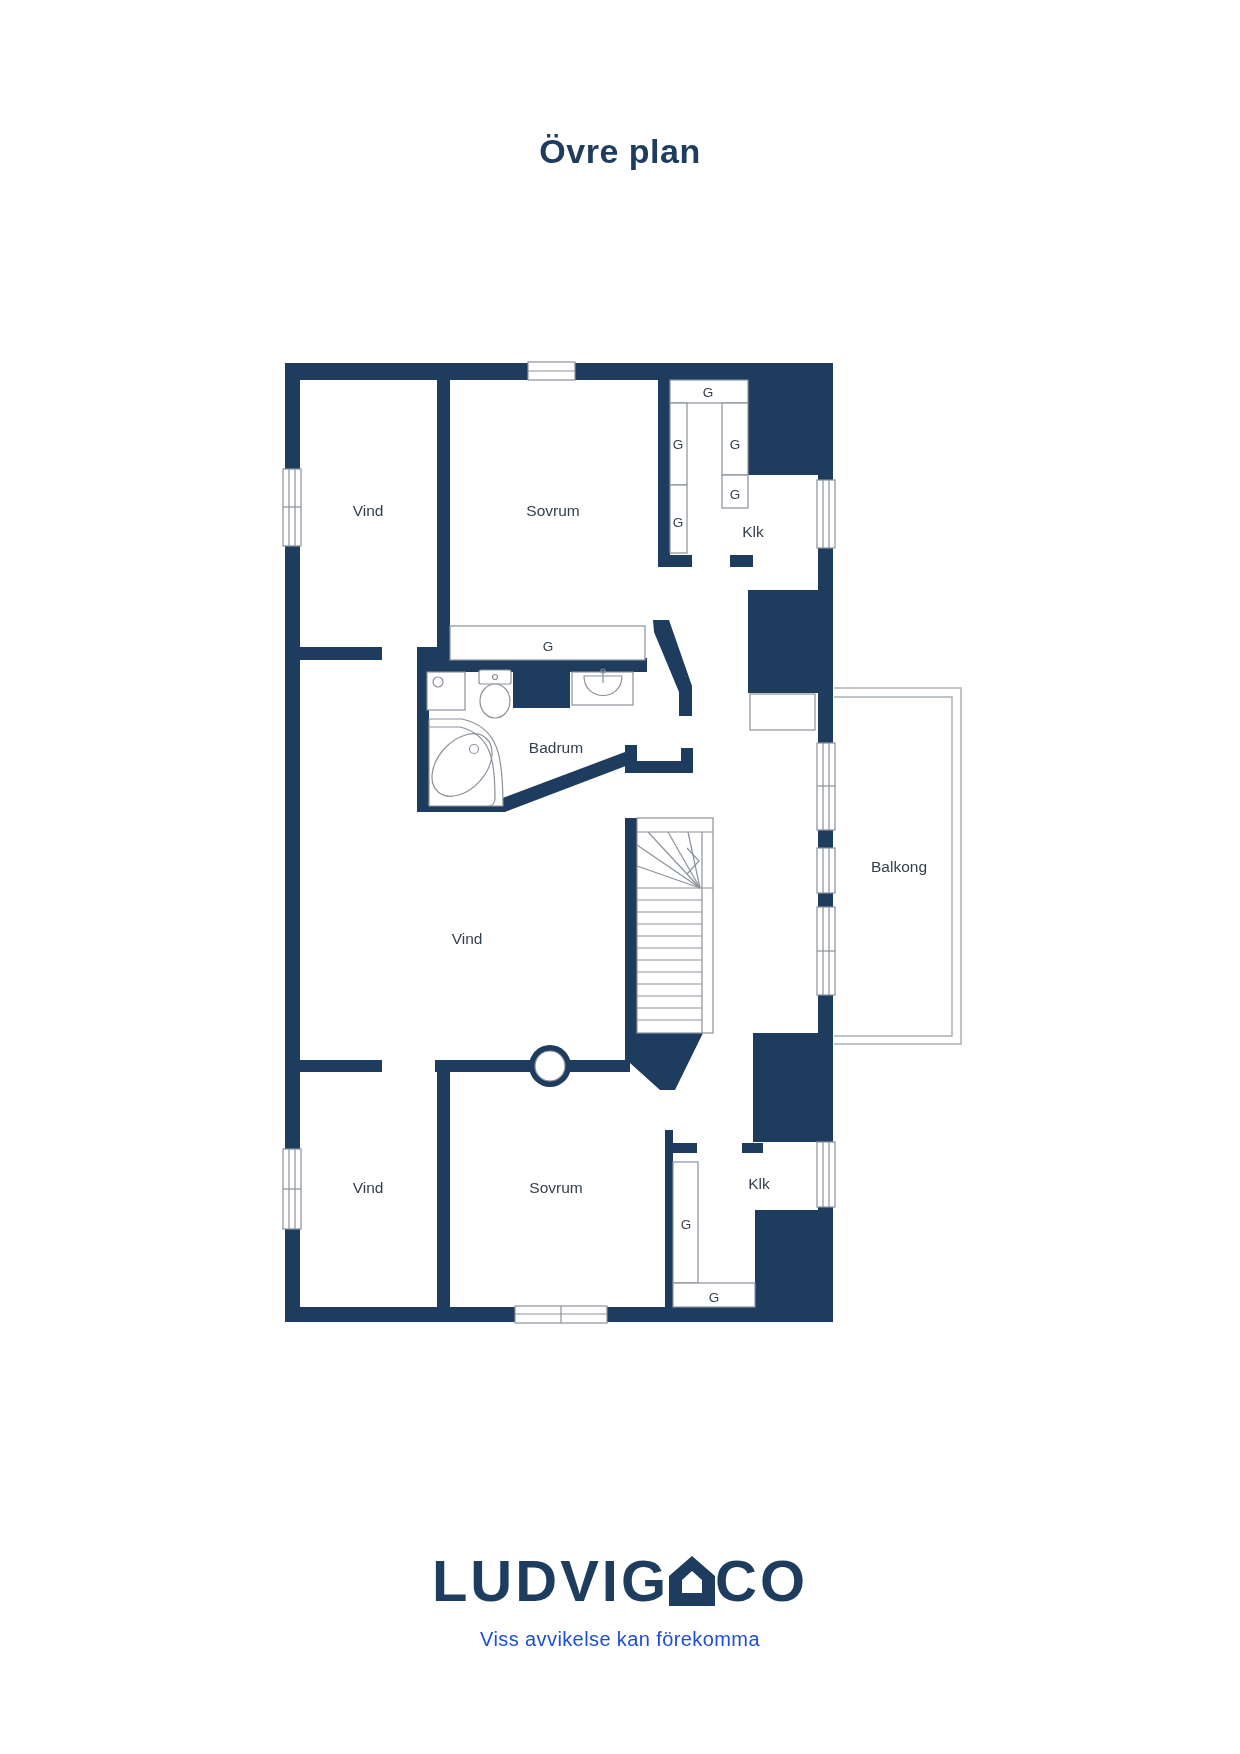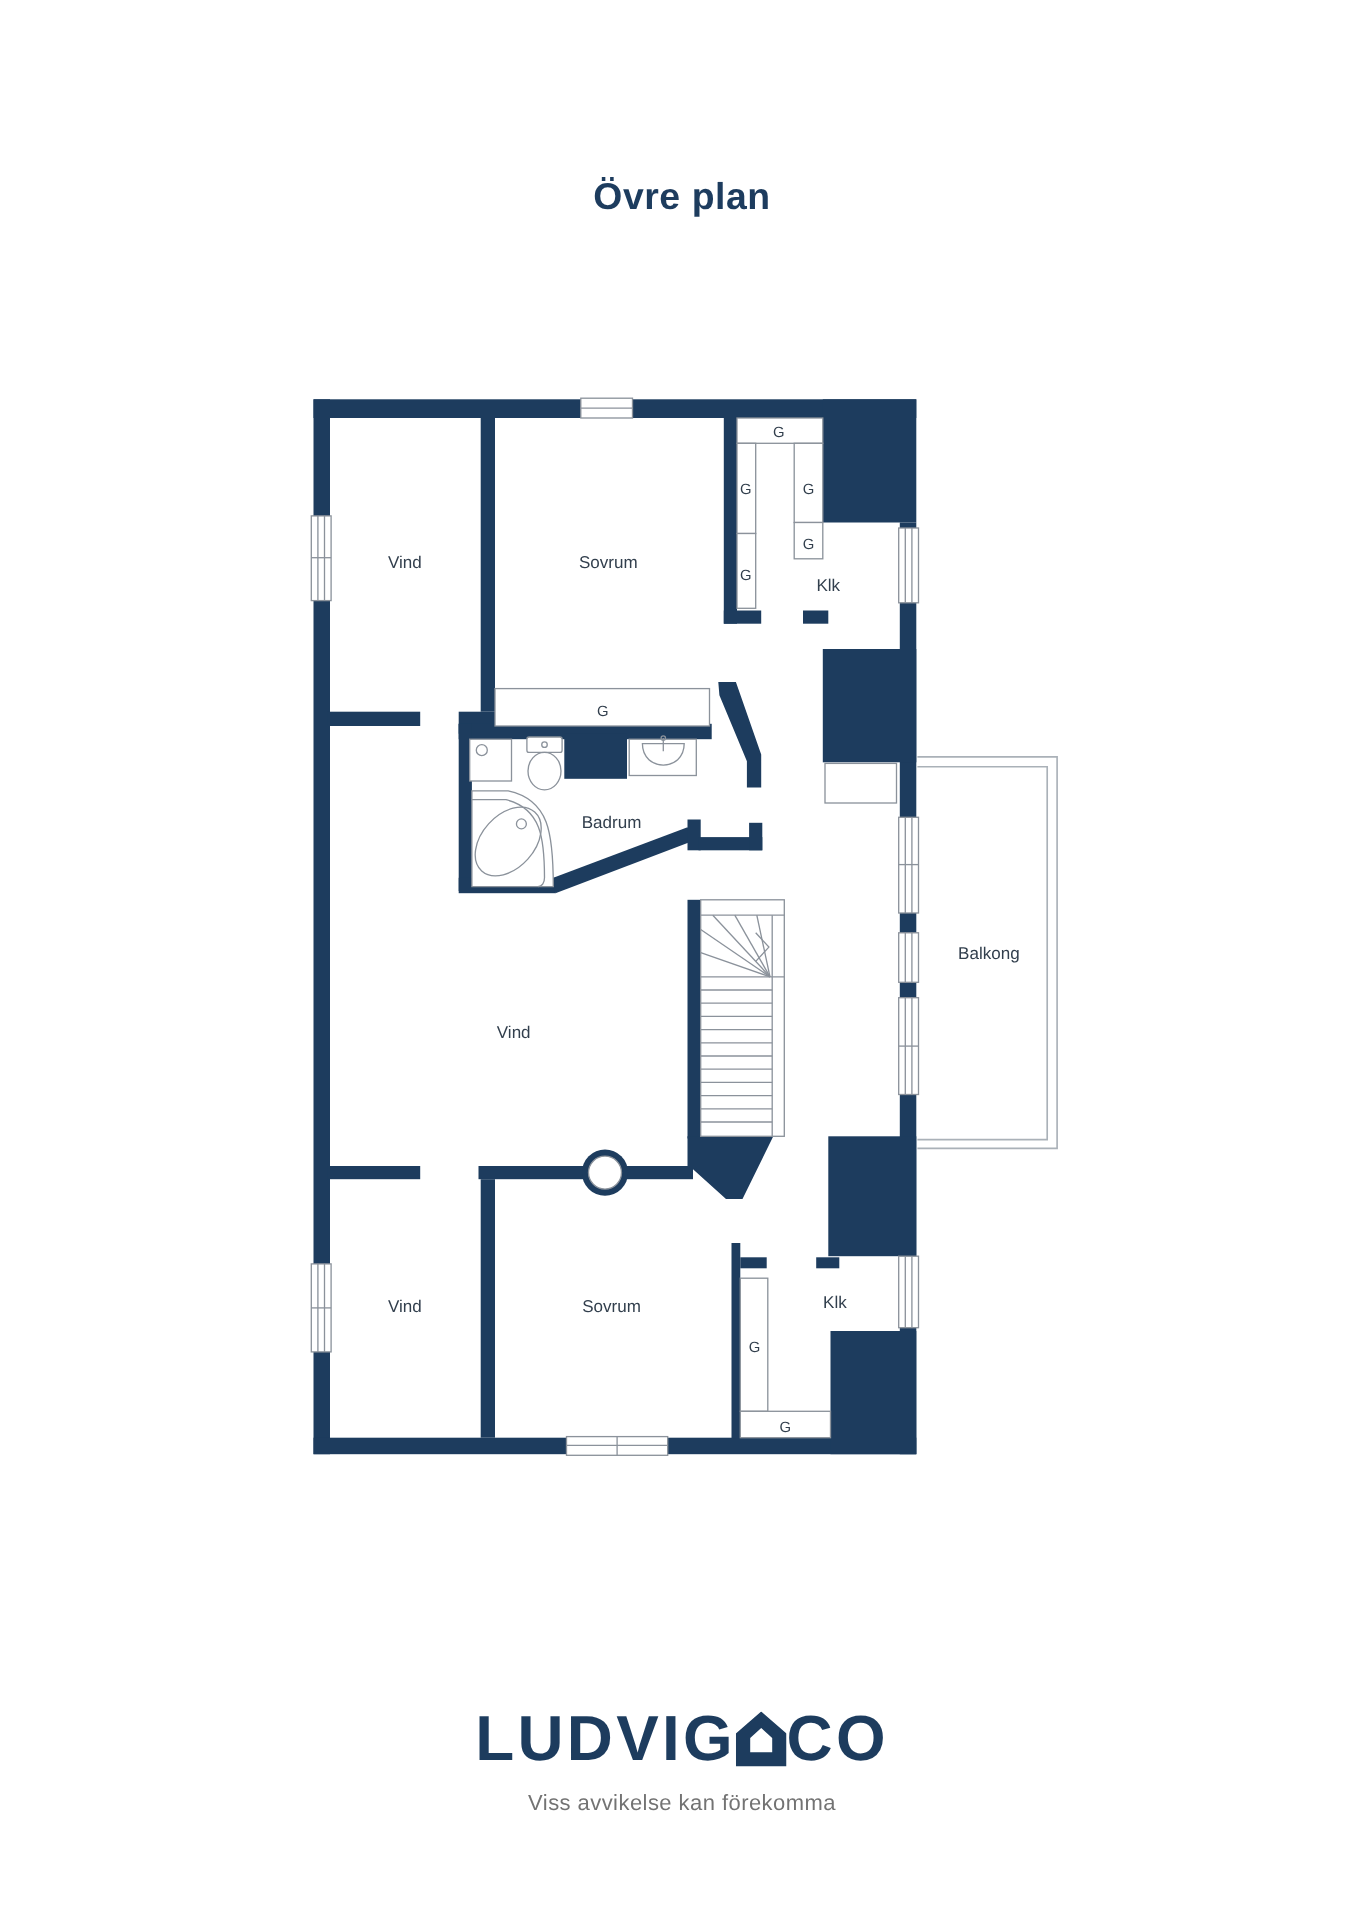--- a/index.html
+++ b/index.html
@@ -2,38 +2,38 @@
 <html><head>
 <meta charset="utf-8">
 <style>
   html,body{margin:0;padding:0;background:#ffffff;}
   .page{
     position:relative;width:1240px;height:1754px;background:#ffffff;
     font-family:"Liberation Sans", sans-serif;overflow:hidden;
   }
   .plan-title{
     position:absolute;left:0;right:0;top:132px;text-align:center;
-    font-size:34px;font-weight:700;color:#1d3c5e;letter-spacing:.5px;margin-top:28px;
+    font-size:34px;font-weight:700;color:#1d3c5e;letter-spacing:.5px;
   }
   .floorplan-svg{position:absolute;left:0;top:0;}
   .room-label{font-size:15.5px;fill:#323f4d;}
   .g-label{font-size:13.5px;fill:#323f4d;}
   .wall{fill:#1d3c5e;}
   .thin{stroke:#8b929b;stroke-width:1.2;fill:#ffffff;}
   .thinline{stroke:#8b929b;stroke-width:1.2;fill:none;}
   .balline{stroke:#aab1b8;stroke-width:1.5;fill:none;}
   .brand{
     position:absolute;left:0;right:0;top:1552px;
     display:flex;align-items:center;justify-content:center;gap:0;
     color:#1d3c5e;font-size:58px;font-weight:800;letter-spacing:3px;line-height:1;
   }
   .brand .word{display:block;}
   .tagline{
     position:absolute;left:0;right:0;top:1628px;text-align:center;
-    font-size:20px;color:#737373;letter-spacing:.4px;
+    font-size:20px;color:#1d4ed8;letter-spacing:.4px;
   }
 </style>
 </head>
 <body>
 
 <div class="page">
 
   <div class="plan-title">Övre plan</div>
 
   <svg class="floorplan-svg" width="1240" height="1754" viewBox="0 0 1240 1754">

